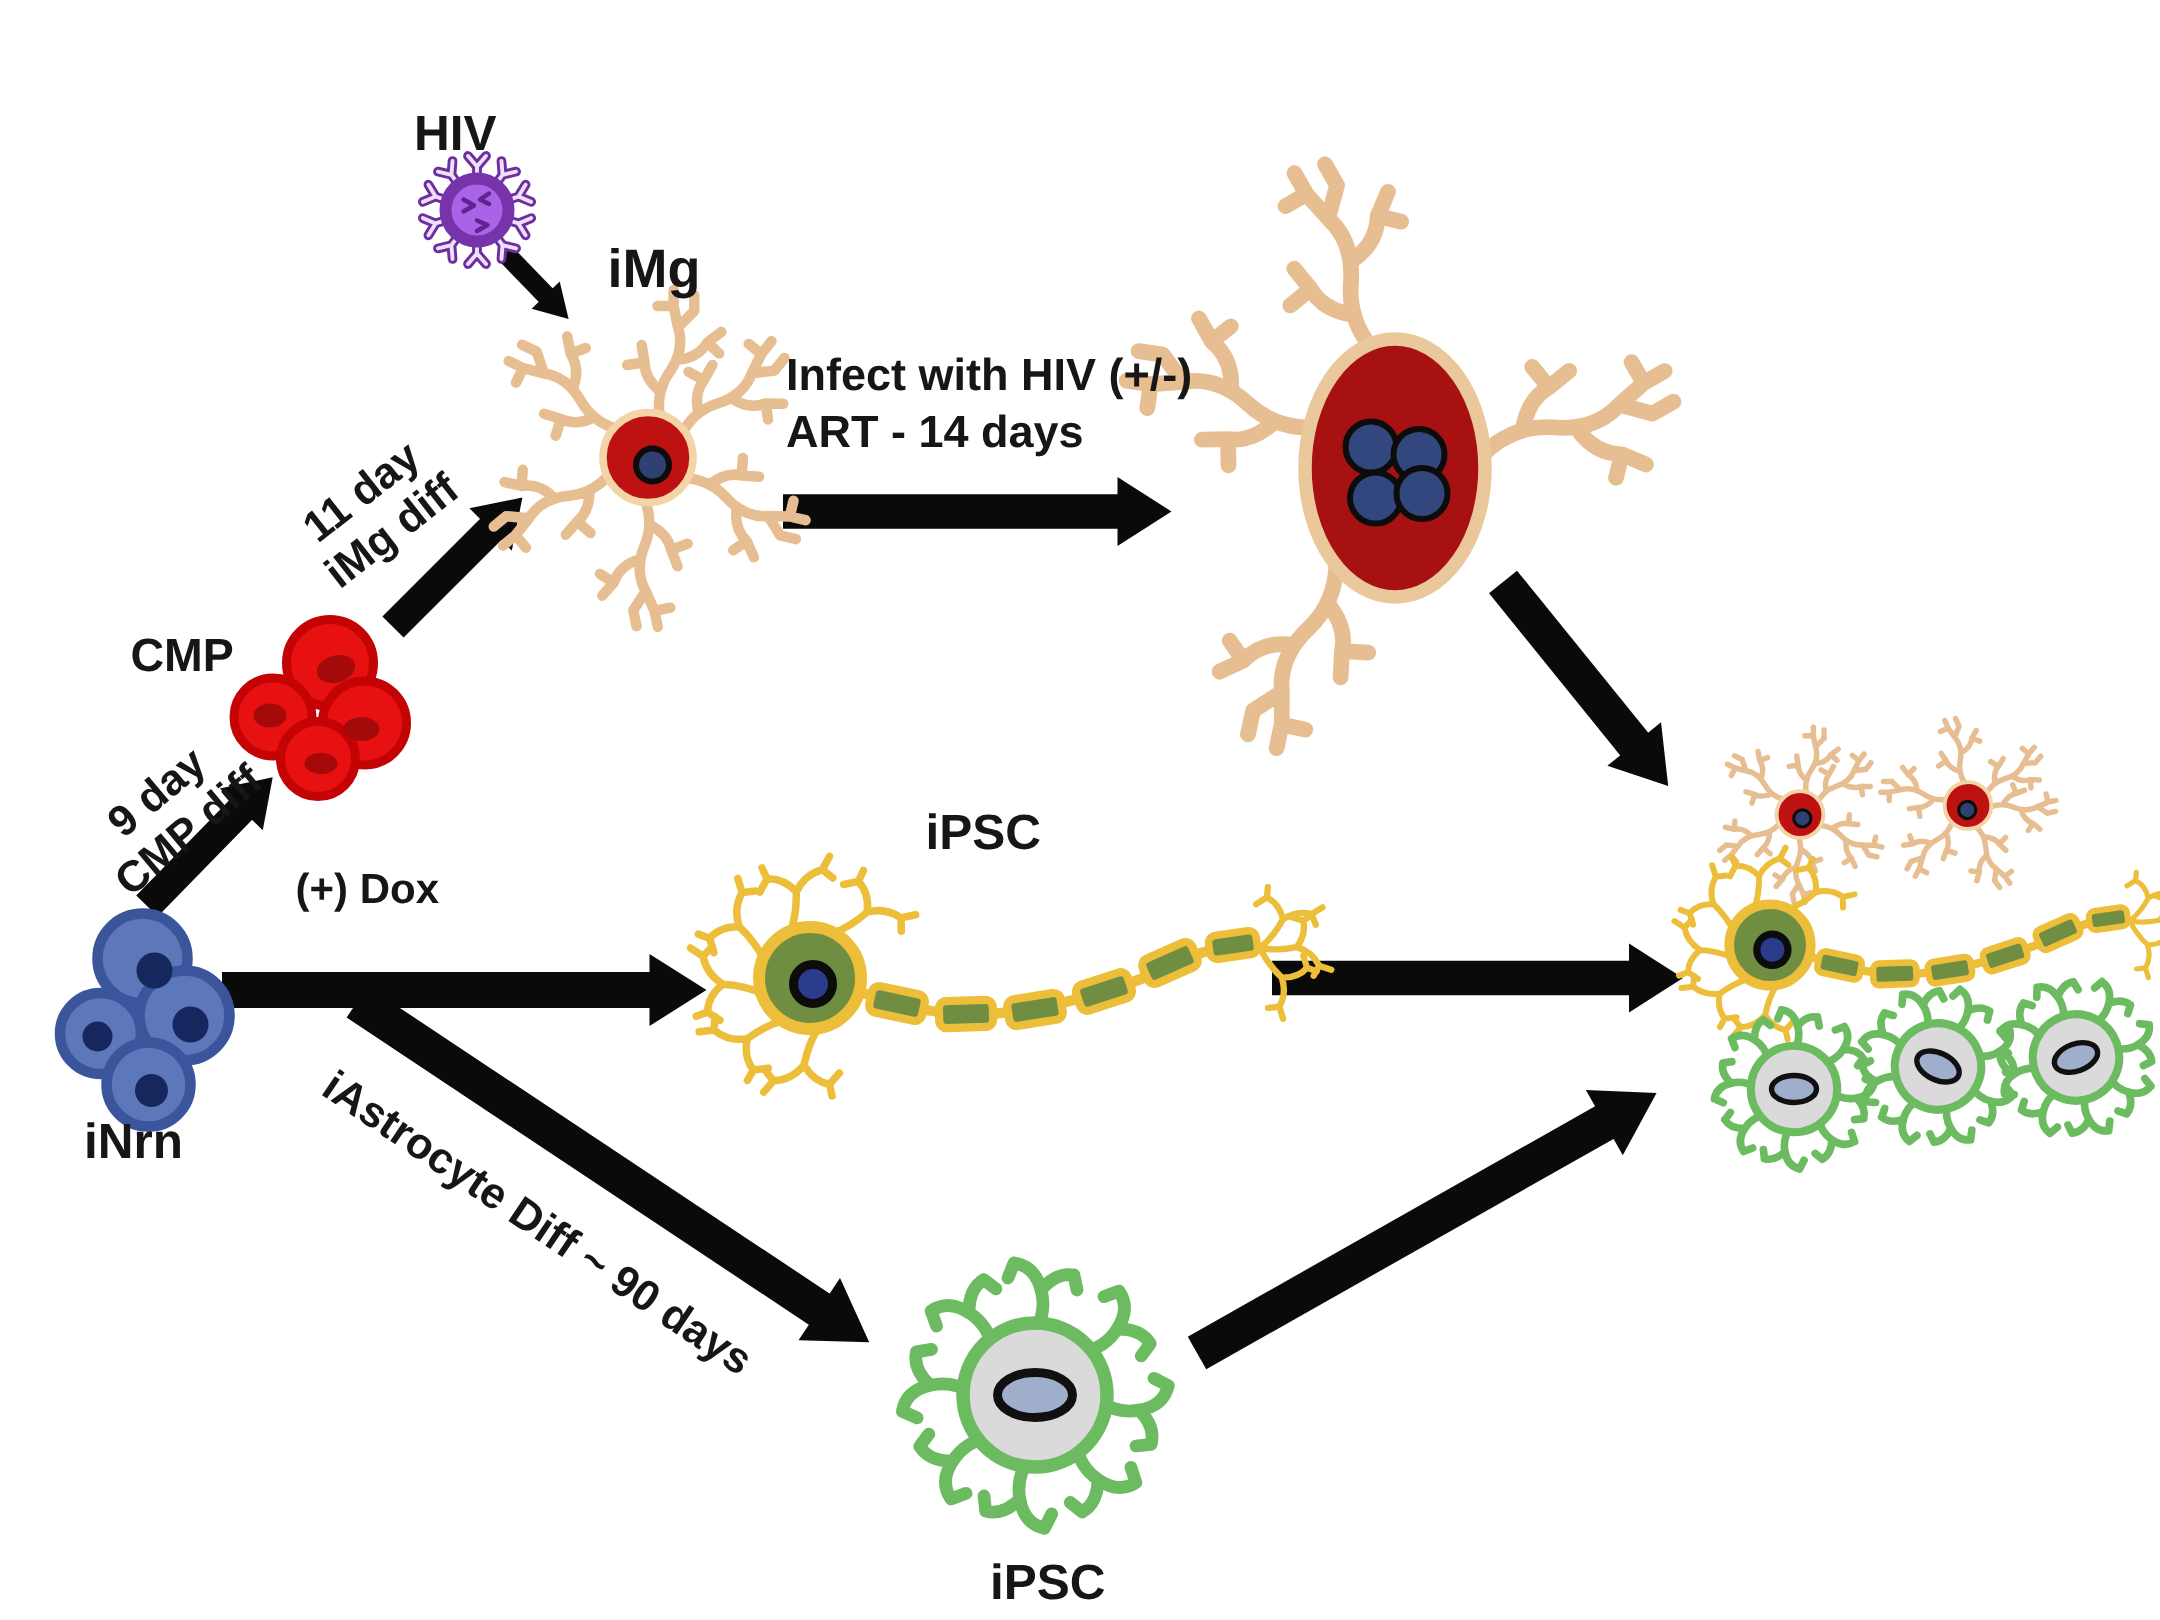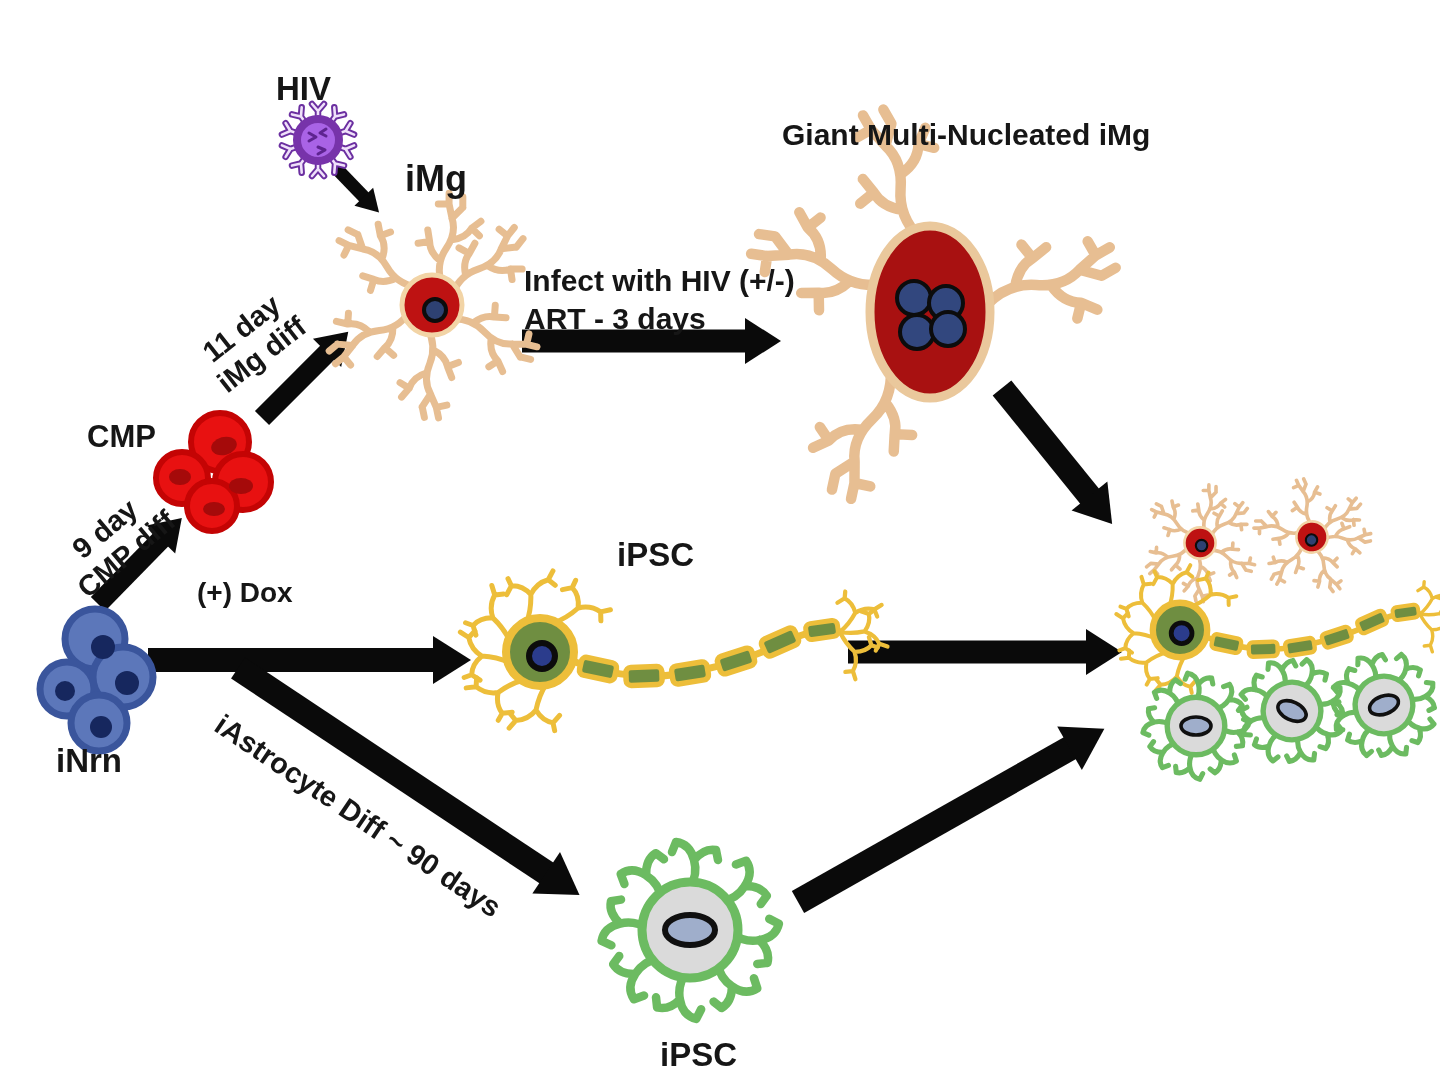--- a/index.html
+++ b/index.html
@@ -199,26 +199,25 @@
     <use href="#astcell" transform="translate(1196,726) scale(0.6)"></use>
     <use href="#astcell" transform="translate(1292,711) scale(0.6) rotate(25)"></use>
     <use href="#astcell" transform="translate(1384,705) scale(0.6) rotate(-20)"></use>
   </g>
 </svg>
 
 <div class="lbl" style="left:276px;top:68px;font-size:33px">HIV</div>
 
 <div class="lbl" style="left:405px;top:156px;font-size:36px">iMg</div>
 
-<div class="lbl" style="left:524px;top:262px;font-size:30px">
+<div class="lbl" style="left:524px;top:232px;font-size:30px">
   <span class="ln">Infect with HIV (+/-)</span>
-  <span class="ln">ART - 3 days</span>
-</div>
-
-<div class="lbl" style="left:782px;top:116px;font-size:30px">Giant Multi-Nucleated iMg</div>
+  <span class="ln">ART - 14 days</span>
+</div>
+
 
 
 <div class="lbl" style="left:87px;top:418px;font-size:31px">CMP</div>
 
 <div class="lbl rot" style="--r:rotate(-38deg);left:252px;top:342px;font-size:29px;line-height:1.15">
   <span class="ln">11 day</span>
   <span class="ln">iMg diff</span>
 </div>
 
 <div class="lbl rot" style="--r:rotate(-40deg);left:116px;top:542px;font-size:29px;line-height:1.15">

